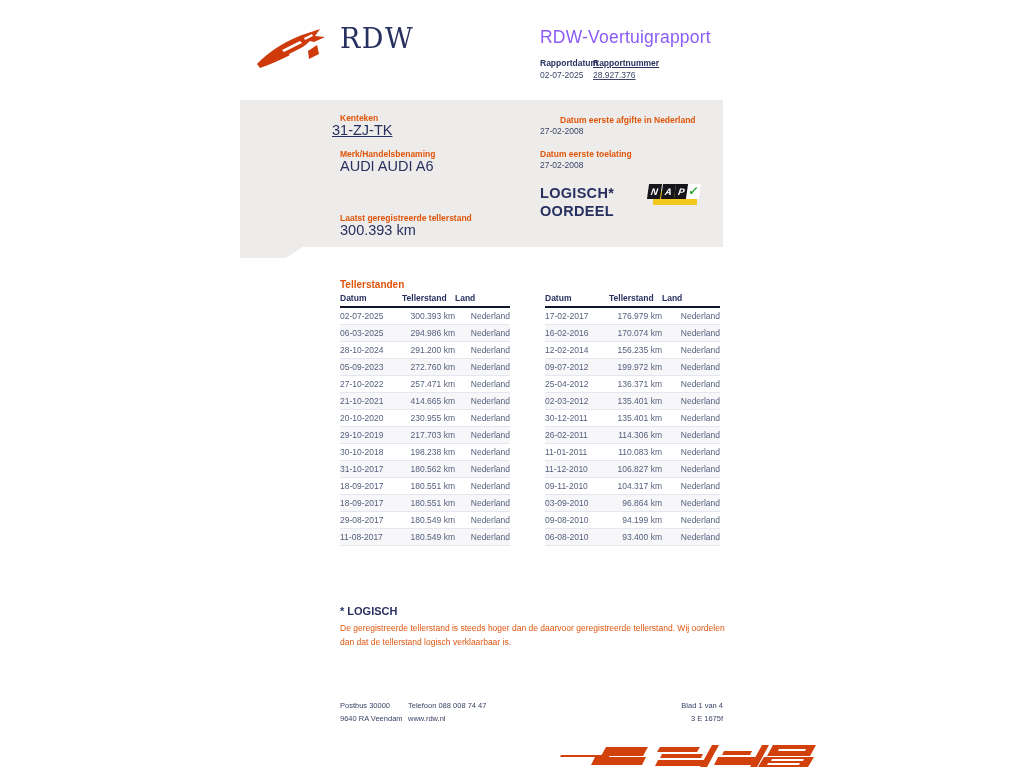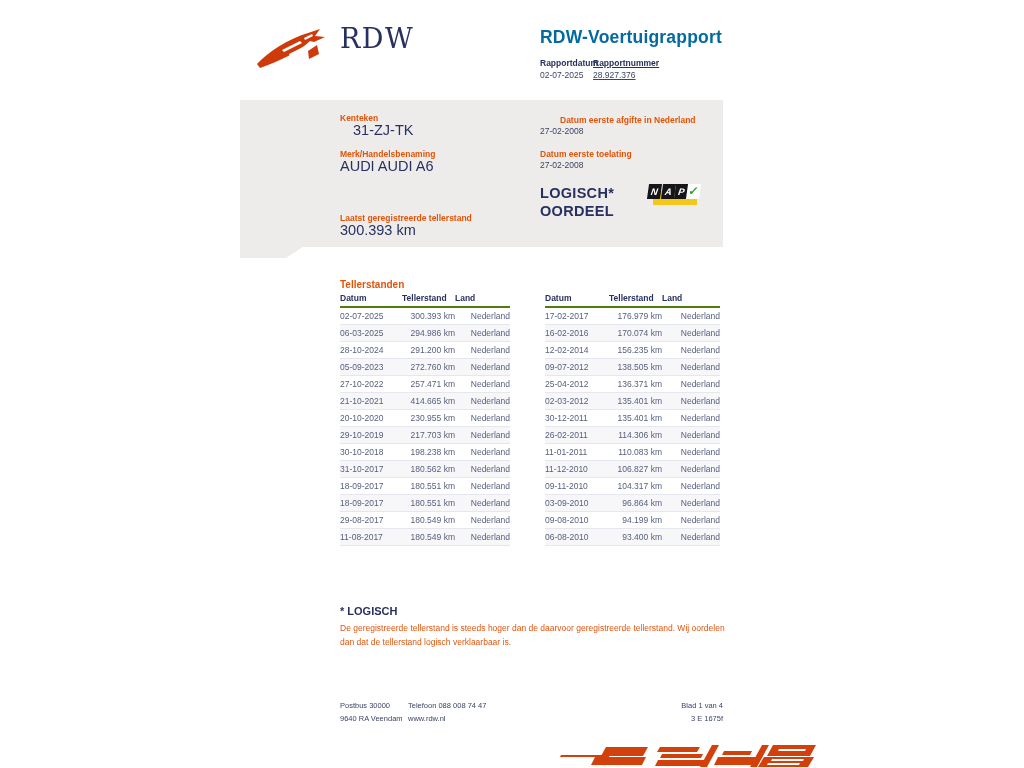--- a/index.html
+++ b/index.html
@@ -4,22 +4,22 @@
 <style>
   * { margin:0; padding:0; box-sizing:border-box; }
   html,body { width:1024px; height:768px; background:#ffffff; overflow:hidden;
               font-family:"Liberation Sans", sans-serif; }
   .page { position:absolute; left:0; top:0; width:984px; height:768px; background:#fff; }
 
   
   .logo-svg { position:absolute; left:252px; top:24px; width:85px; height:50px; }
   .wordmark { position:absolute; left:340px; top:23px; font-family:"DejaVu Serif", serif;
               font-size:27px; color:#28305f; letter-spacing:1.5px; }
-  .doc-title { position:absolute; left:540px; top:27px; font-size:17.5px; font-weight:bold;
-               color:#0369a1; letter-spacing:.2px; }
+  .doc-title { position:absolute; left:540px; top:27px; font-size:17.5px; font-weight:normal;
+               color:#8b5cf6; letter-spacing:.2px; }
   .meta-label { position:absolute; top:58px; font-size:8.5px; font-weight:bold; color:#28305f; }
   .meta-value { position:absolute; top:70px; font-size:8.5px; color:#3c4467; }
   .ml1,.mv1 { left:540px; } .ml2,.mv2 { left:593px;text-decoration:underline; }
 
   
   .graybox { position:absolute; left:240px; top:100px; width:483px; height:158px;
              background:#eeecea;
              clip-path:polygon(0 0,100% 0,100% 93%,13% 93%,9.5% 100%,0 100%); }
   .fieldlabel { position:absolute; font-size:8.5px; font-weight:bold; color:#e05409; }
   .fieldvalue-lg { position:absolute; font-size:14.5px; color:#28305f; }
@@ -35,21 +35,21 @@
   .nap-check { position:absolute; top:0; left:39px; width:13px; height:15px; background:#fff;
                transform:skewX(-8deg); color:#27a327; font-size:12px; font-weight:bold;
                text-align:center; line-height:14px; }
 
   
   .tbl-title { position:absolute; left:340px; top:279px; font-size:10px; font-weight:bold; color:#e05409; }
   .odo-table { position:absolute; top:291px; border-collapse:collapse; table-layout:fixed; }
   .odo-left  { left:340px; width:170px; }
   .odo-right { left:545px; width:175px; }
   .odo-table th { font-size:8.5px; font-weight:bold; color:#28305f; text-align:left;
-                  padding:2px 0 3px 0; border-bottom:2px solid #4d7c0f; }
+                  padding:2px 0 3px 0; border-bottom:2px solid #0f172a; }
   .odo-table td { font-size:8.5px; color:#555f7d; padding:3px 0;
                   border-bottom:1px solid #e6e6ee; }
   .odo-table tr:nth-child(even) td { background:#f7f7f9; }
   .col-km, .col-land { text-align:right; }
   .odo-left  .col-datum{width:62px;} .odo-left  .col-km{width:53px;} .odo-left  .col-land{width:55px;}
   .odo-right .col-datum{width:64px;} .odo-right .col-km{width:53px;} .odo-right .col-land{width:58px;}
 
   
   .footnote-title { position:absolute; left:340px; top:605px; font-size:11px; font-weight:bold;
                     color:#28305f; }
@@ -79,21 +79,21 @@
   <div class="wordmark">RDW</div>
 
   <div class="doc-title">RDW-Voertuigrapport</div>
   <div class="meta-label ml1">Rapportdatum</div>
   <div class="meta-label ml2">Rapportnummer</div>
   <div class="meta-value mv1">02-07-2025</div>
   <div class="meta-value mv2">28.927.376</div>
 
   <div class="graybox">
     <div class="fieldlabel" style="left:100px; top:13px;">Kenteken</div>
-    <div class="fieldvalue-lg" style="left:113px; top:22px;">31-ZJ-TK</div>
+    <div class="fieldvalue-lg" style="left:92px; top:22px;text-decoration:underline;">31-ZJ-TK</div>
     <div class="fieldlabel" style="left:100px; top:49px;">Merk/Handelsbenaming</div>
     <div class="fieldvalue-lg" style="left:100px; top:58px;">AUDI AUDI A6</div>
     <div class="fieldlabel" style="left:100px; top:113px;">Laatst geregistreerde tellerstand</div>
     <div class="fieldvalue-lg" style="left:100px; top:122px;">300.393 km</div>
 
     <div class="fieldlabel" style="left:300px; top:15px;margin-left:20px;">Datum eerste afgifte in Nederland</div>
     <div class="fieldvalue-sm" style="left:300px; top:26px;">27-02-2008</div>
     <div class="fieldlabel" style="left:300px; top:49px;">Datum eerste toelating</div>
     <div class="fieldvalue-sm" style="left:300px; top:60px;">27-02-2008</div>
 
@@ -212,21 +212,21 @@
           <td class="col-km">170.074 km</td>
           <td class="col-land">Nederland</td>
         </tr>
         <tr>
           <td class="col-datum">12-02-2014</td>
           <td class="col-km">156.235 km</td>
           <td class="col-land">Nederland</td>
         </tr>
         <tr>
           <td class="col-datum">09-07-2012</td>
-          <td class="col-km">138.505 km</td>
+          <td class="col-km">199.972 km</td>
           <td class="col-land">Nederland</td>
         </tr>
         <tr>
           <td class="col-datum">25-04-2012</td>
           <td class="col-km">136.371 km</td>
           <td class="col-land">Nederland</td>
         </tr>
         <tr>
           <td class="col-datum">02-03-2012</td>
           <td class="col-km">135.401 km</td>

